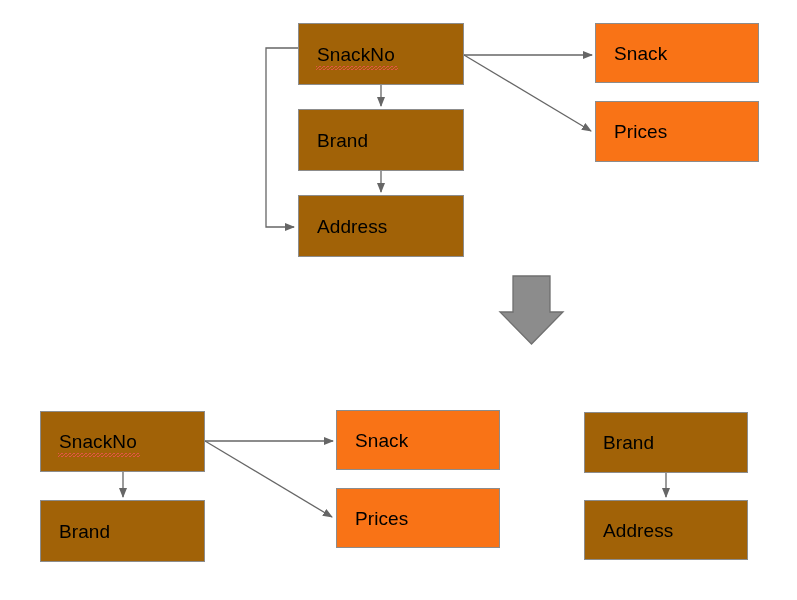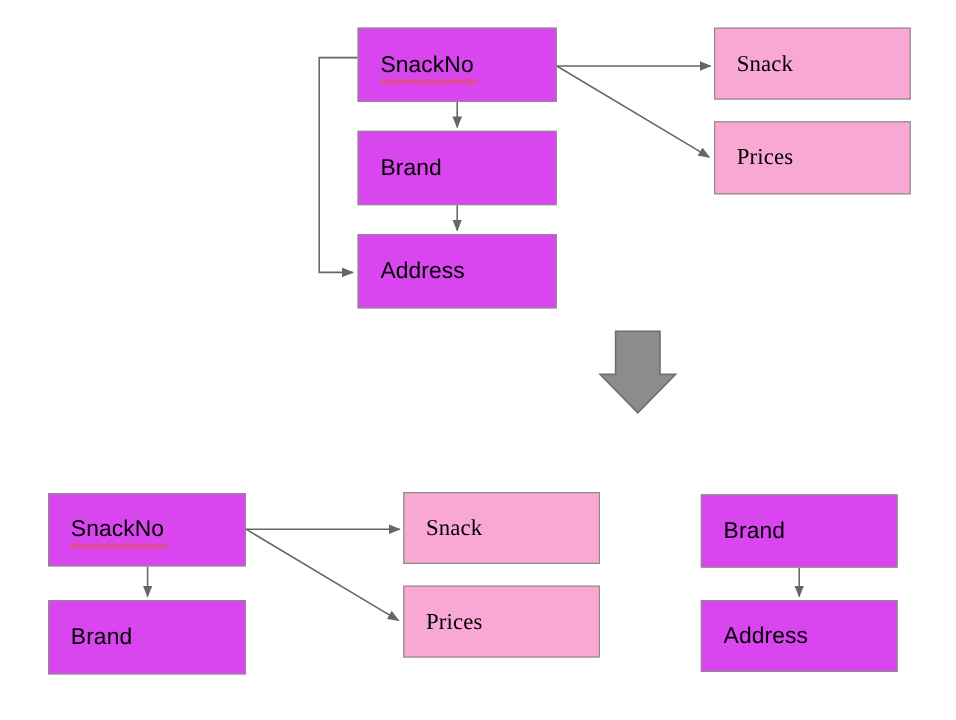--- a/index.html
+++ b/index.html
@@ -27,22 +27,22 @@
     display: flex;
     align-items: center;
     justify-content: flex-start;
     padding-left: 18px;
     font-size: 19px;
     line-height: 1;
     color: #000000;
     letter-spacing: 0.1px;
     white-space: nowrap;
   }
-  .node.pink   { background: #d946ef; }
-  .node.grey   { background: #f9a8d4; font-family: Liberation Serif, serif; }
+  .node.pink   { background: #a16207; }
+  .node.grey   { background: #f97316; }
   .label-wrap  { position: relative; display: inline-block; }
   .misspelled::after {
     content: "";
     position: absolute;
     left: -1px;
     right: -3px;
     bottom: -6px;
     height: 4px;
     background-image:
       repeating-linear-gradient(135deg,

